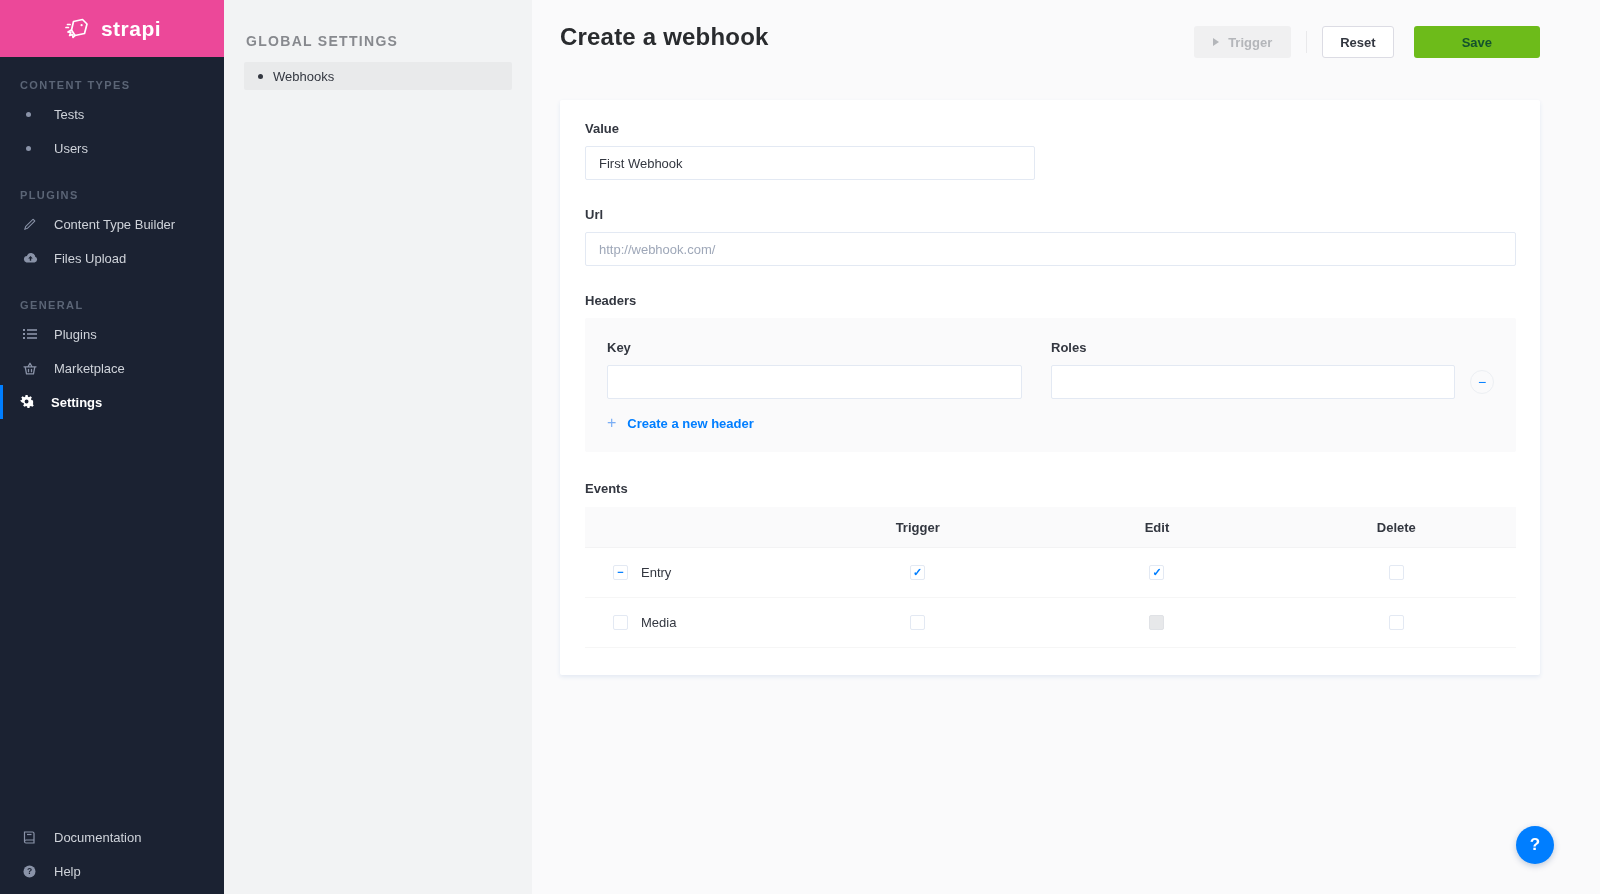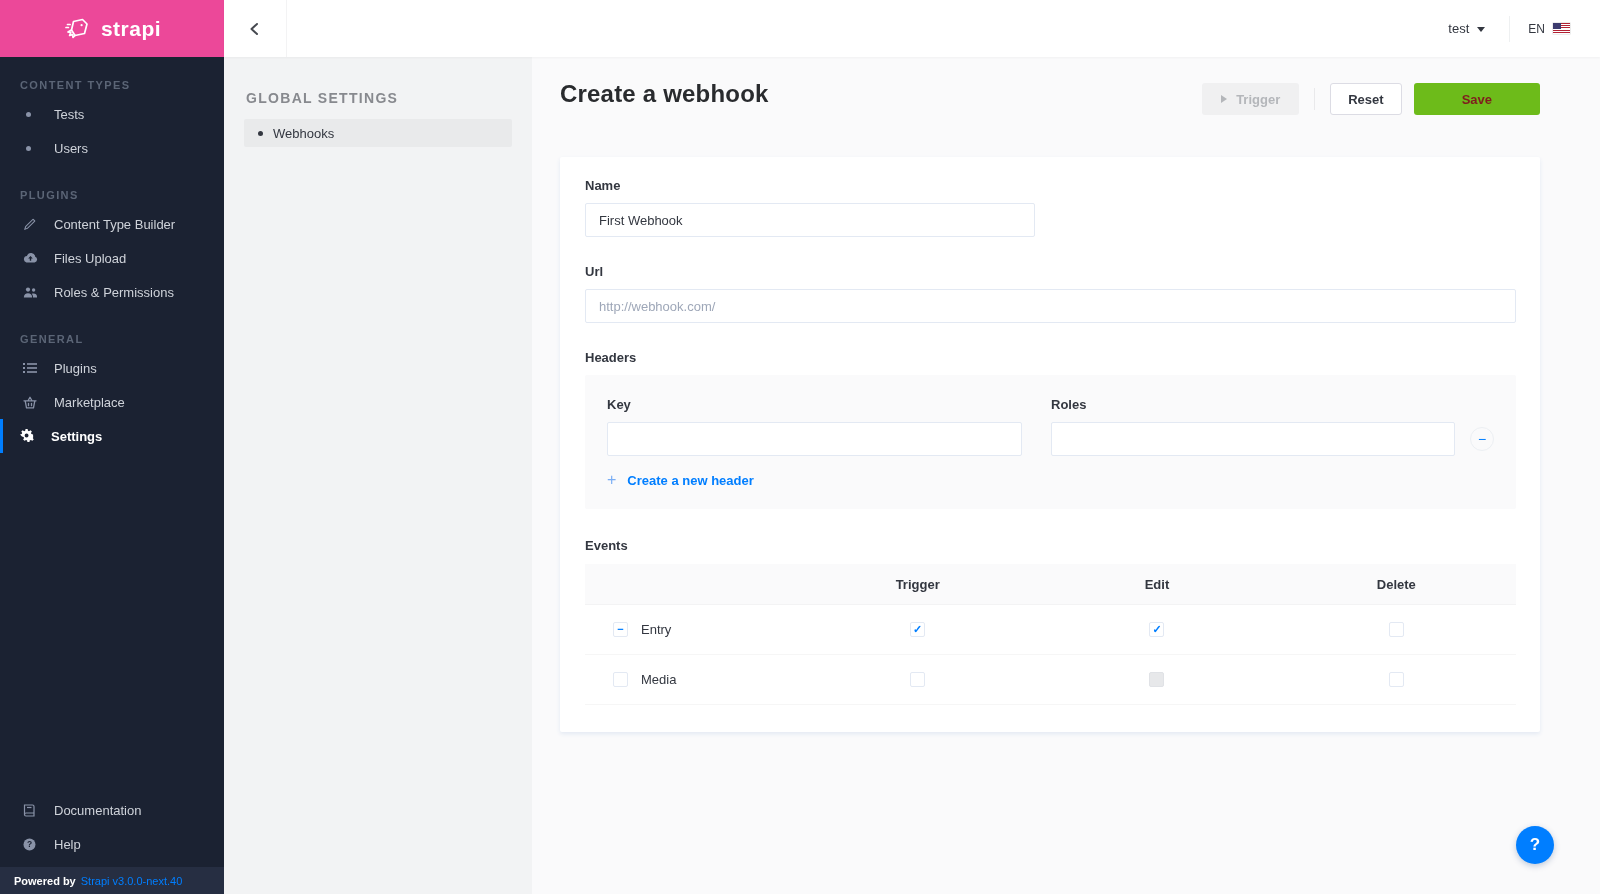--- a/index.html
+++ b/index.html
@@ -85,21 +85,21 @@
   .actions { display:flex; align-items:center; margin-top:3px; }
   .btn {
     height:32px; border-radius:3px; font-size:13px; font-weight:600;
     display:inline-flex; align-items:center; justify-content:center;
     cursor:pointer; border:1px solid transparent; font-family:inherit;
   }
   .btn-trigger { background:#f0f0f1; color:#b4b6ba; padding:0 18px; gap:9px; cursor:default; }
   .play-icon { width:0; height:0; border-top:4px solid transparent; border-bottom:4px solid transparent; border-left:6px solid #b4b6ba; }
   .action-divider { width:1px; height:22px; background:#e9e9eb; margin:0 15px; }
   .btn-reset { background:#fff; border-color:#dcdce4; color:#333740; padding:14px 17px; }
-  .btn-save { background:#6dbb1a; color:#7f1d1d; padding:0 47px; margin-left:12px; }
+  .btn-save { background:#6dbb1a; color:#14532d; padding:0 47px; margin-left:20px; }
 
   
   .card {
     margin-top:42px; background:#fff; border-radius:2px; width:980px;
     box-shadow:0 2px 4px #e3e9f3; padding:21px 24px 27px 25px;
   }
   .field-label { font-weight:600; color:#333740; margin-bottom:10px; display:block; }
   .text-input {
     height:34px; border:1px solid #e3e9f3; border-radius:2px; background:#fff;
     font-family:inherit; font-size:13px; color:#333740; padding:0 13px; outline:none; display:block;
@@ -200,31 +200,20 @@
           <span class="nav-label">Content Type Builder</span>
         </div>
         <div class="nav-item">
           <span class="nav-icon">
             <svg width="15" height="12" viewBox="0 0 15 12" fill="currentColor">
                 <path d="M12.2 4.8A4.2 4.2 0 0 0 4 3.9 3.3 3.3 0 0 0 3.4 10.4h8.2a2.9 2.9 0 0 0 .6-5.6zM8.2 6.5v2.3H6.8V6.5H5.2L7.5 4l2.3 2.5H8.2z"></path>
               </svg>
           </span>
           <span class="nav-label">Files Upload</span>
         </div>
-        <div class="nav-item">
-          <span class="nav-icon">
-            <svg width="15" height="12" viewBox="0 0 15 12" fill="currentColor">
-                <circle cx="5" cy="3.6" r="2.1"></circle>
-                <path d="M.9 11c0-2.3 1.8-3.7 4.1-3.7S9.1 8.7 9.1 11v.4H.9V11z"></path>
-                <circle cx="10.6" cy="4" r="1.7"></circle>
-                <path d="M10 11.4v-.4c0-1.3-.4-2.4-1.2-3.2.5-.3 1.1-.4 1.8-.4 1.9 0 3.4 1.2 3.4 3.1v.9H10z"></path>
-              </svg>
-          </span>
-          <span class="nav-label">Roles &amp; Permissions</span>
-        </div>
       </div>
 
       <div class="section">
         <div class="section-title">GENERAL</div>
         <div class="nav-item">
           <span class="nav-icon">
             <svg width="14" height="12" viewBox="0 0 14 12" fill="currentColor">
                 <rect x="0" y="1" width="2" height="2"></rect>
                 <rect x="0" y="5" width="2" height="2"></rect>
                 <rect x="0" y="9" width="2" height="2"></rect>
@@ -269,47 +258,24 @@
         <span class="nav-icon">
           <svg width="13" height="13" viewBox="0 0 13 13">
               <circle cx="6.5" cy="6.5" r="6" fill="currentColor"></circle>
               <text x="6.5" y="9.4" text-anchor="middle" font-size="8.5" font-weight="bold" fill="#1b2232" font-family="Liberation Sans, sans-serif">?</text>
             </svg>
         </span>
         <span class="nav-label">Help</span>
       </div>
     </div>
 
-    <div class="powered">
-      <b>Powered by</b>
-      <a>Strapi v3.0.0-next.40</a>
-    </div>
   </aside>
 
   <div class="right">
 
-    <div class="topbar">
-      <div class="back-btn">
-        <span>
-          <svg width="16" height="16" viewBox="0 0 16 16" fill="none" stroke="#45484f" stroke-width="2" stroke-linecap="round" stroke-linejoin="round">
-              <polyline points="10,3 4.5,8 10,13"></polyline>
-            </svg>
-        </span>
-      </div>
-      <div class="topbar-spacer"></div>
-      <div class="user-menu">
-        <span class="user-name">test</span>
-        <span class="caret-down"></span>
-      </div>
-      <div class="topbar-divider"></div>
-      <div class="locale">
-        <span class="locale-code">EN</span>
-        <span class="flag"></span>
-      </div>
-    </div>
 
     <div class="content-row">
 
       <div class="subnav">
         <div class="subnav-title">GLOBAL SETTINGS</div>
         <div class="subnav-item active">
           <span class="subnav-bullet"></span>
           <span>Webhooks</span>
         </div>
       </div>
@@ -325,21 +291,21 @@
             </button>
             <span class="action-divider"></span>
             <button class="btn btn-reset">Reset</button>
             <button class="btn btn-save">Save</button>
           </div>
         </div>
 
         <div class="card">
 
           <div class="field">
-            <label class="field-label">Name</label>
+            <label class="field-label">Value</label>
             <input class="text-input w-name" type="text" value="First Webhook" style="">
           </div>
 
           <div class="field">
             <label class="field-label">Url</label>
             <input class="text-input w-full" type="text" placeholder="http://webhook.com/" style="">
           </div>
 
           <div>
             <label class="field-label">Headers</label>

